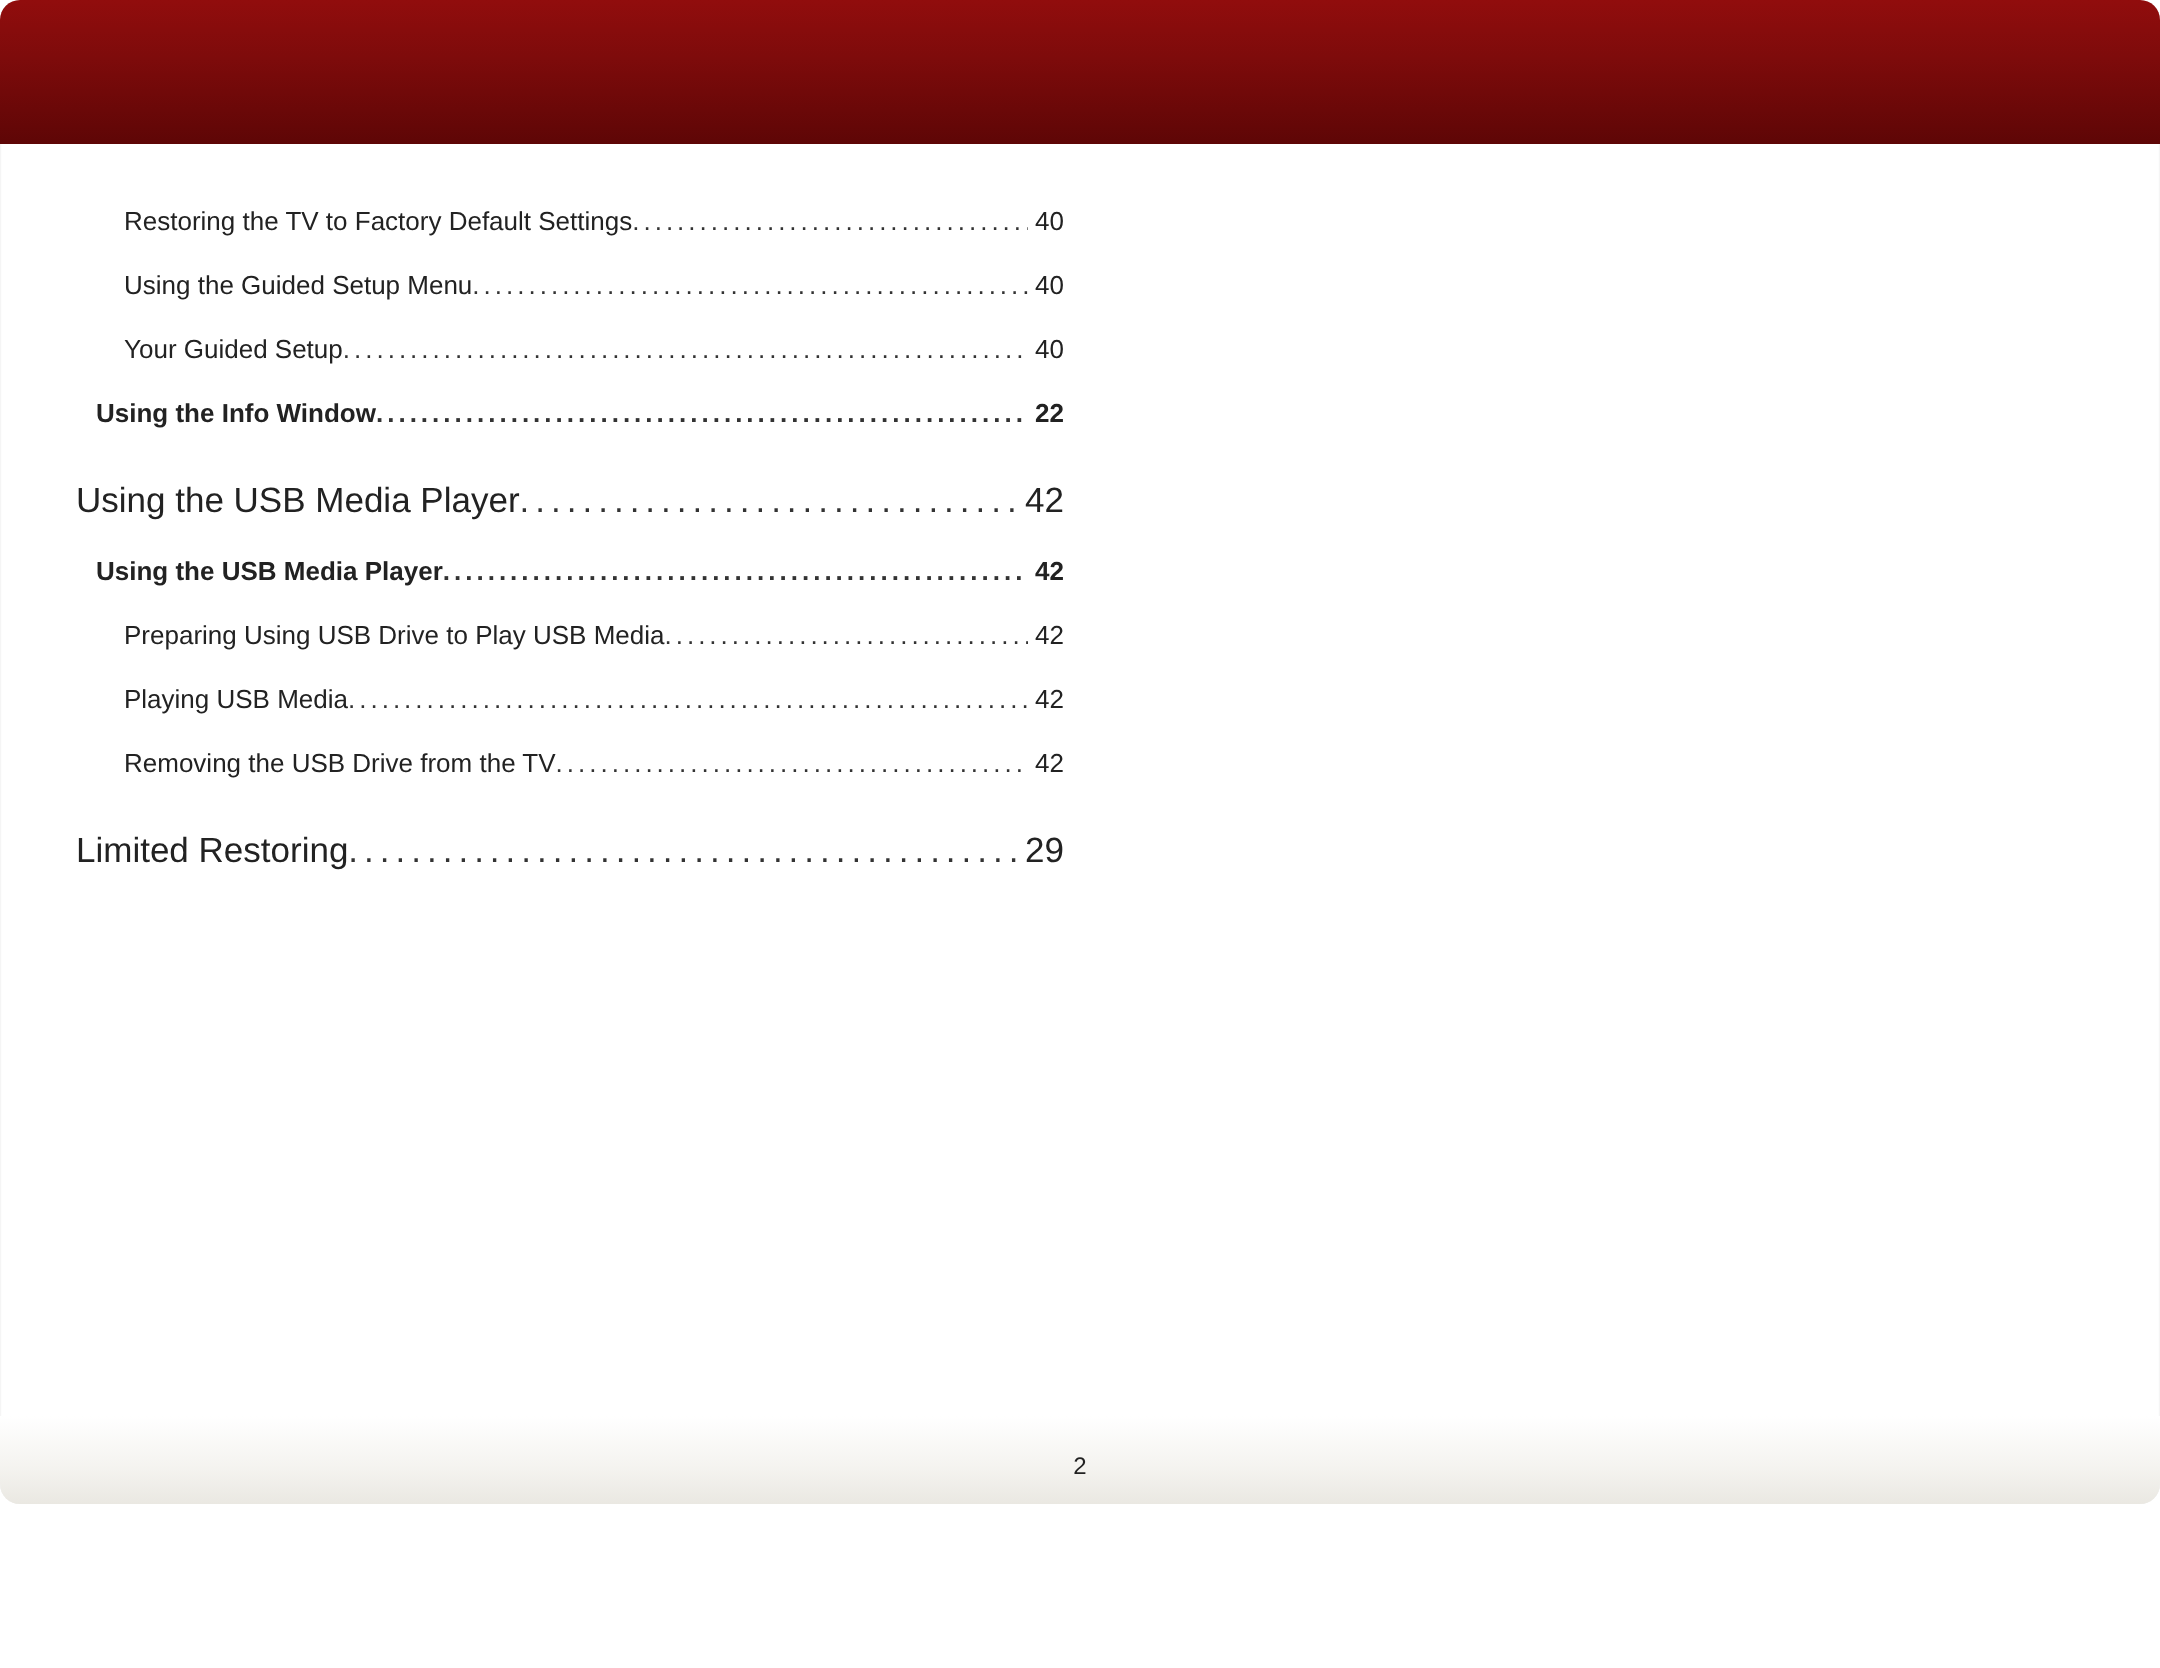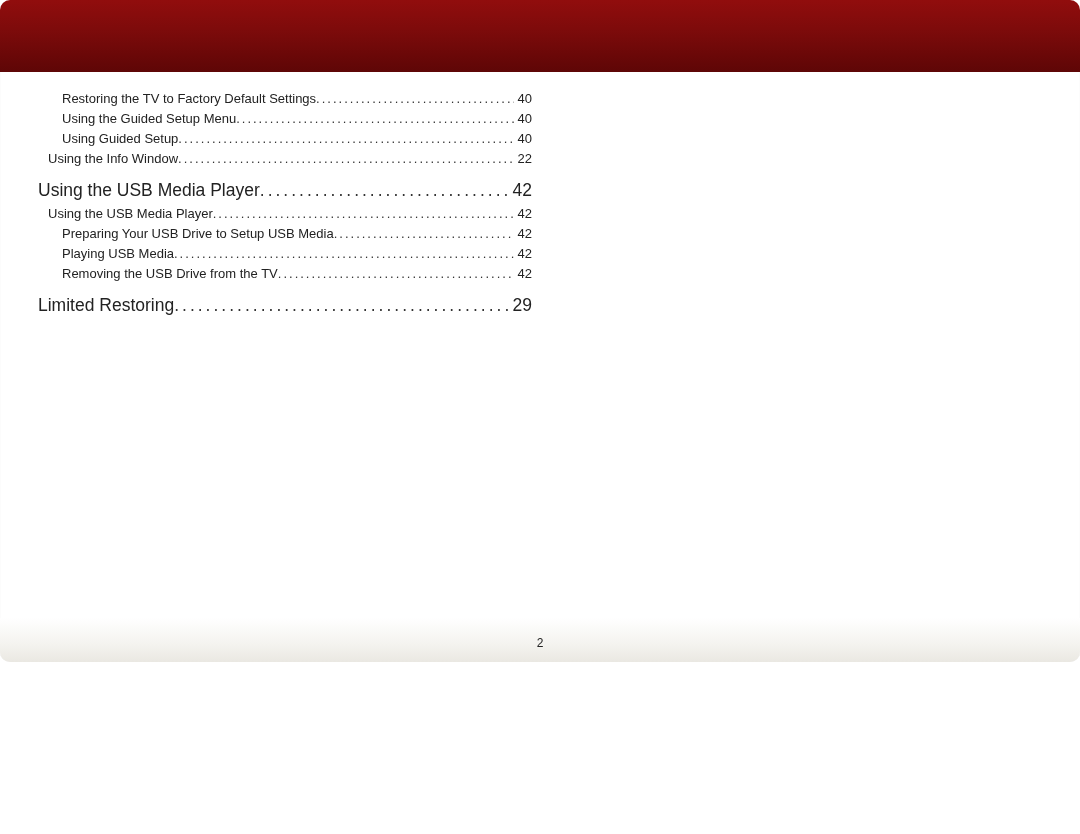--- a/index.html
+++ b/index.html
@@ -1,26 +1,26 @@
 <!DOCTYPE html>
 <html><head>
 <meta charset="utf-8">
 <style>
   html,body{margin:0;padding:0;width:1080px;height:834px;background:#fff;font-family:"Century Gothic","Futura",Arial,sans-serif;color:#222;}
-  .page{position:relative;width:1080px;height:662px;border-radius:10px;overflow:hidden;box-shadow:inset 0 0 1px rgba(0,0,0,0.15);}
+  .page{position:relative;width:1080px;height:752px;border-radius:10px;overflow:hidden;box-shadow:inset 0 0 1px rgba(0,0,0,0.15);}
   .top-band{position:absolute;top:0;left:0;right:0;height:72px;background:linear-gradient(to bottom,#910d0d 0%,#7e0b0b 40%,#5e0606 100%);}
   .content{position:absolute;top:86px;left:38px;width:494px;}
   .line{display:flex;align-items:baseline;white-space:nowrap;}
   .label{flex:0 0 auto;}
   .dots{flex:1 1 auto;overflow:hidden;letter-spacing:2px;color:#333;}
   .dots::after{content:"..........................................................................................................................";}
-  .pg{flex:0 0 auto;padding-left:4px;}
+  .pg{flex:0 0 auto;padding-left:4px;margin-top:12px;}
   .lvl1{font-size:17.5px;margin-top:14px;margin-bottom:2px;}
   .lvl1 .dots{letter-spacing:3px;}
-  .lvl2{font-size:13px;padding-left:10px;margin-top:5px;}
+  .lvl2{font-size:13px;padding-left:10px;margin-top:5px;font-weight:bold;}
   .lvl3{font-size:13px;padding-left:24px;margin-top:5px;}
   .footer{position:absolute;left:0;right:0;bottom:0;height:44px;background:linear-gradient(to bottom,#ffffff 0%,#f4f3ef 60%,#eae8e2 100%);}
   .page-number{position:absolute;left:0;right:0;bottom:12px;text-align:center;font-size:12px;color:#222;}
 </style>
 </head>
 <body>
 
 <div class="page">
   <div class="top-band"></div>
 
@@ -30,42 +30,42 @@
       <span class="label">Restoring the TV to Factory Default Settings</span>
       <span class="dots"></span>
       <span class="pg">40</span>
     </div>
     <div class="line lvl3">
       <span class="label">Using the Guided Setup Menu</span>
       <span class="dots"></span>
       <span class="pg">40</span>
     </div>
     <div class="line lvl3">
-      <span class="label">Using Guided Setup</span>
+      <span class="label">Your Guided Setup</span>
       <span class="dots"></span>
       <span class="pg">40</span>
     </div>
     <div class="line lvl2">
       <span class="label">Using the Info Window</span>
       <span class="dots"></span>
       <span class="pg">22</span>
     </div>
 
     <div class="line lvl1">
       <span class="label">Using the USB Media Player</span>
       <span class="dots"></span>
       <span class="pg">42</span>
     </div>
     <div class="line lvl2">
       <span class="label">Using the USB Media Player</span>
       <span class="dots"></span>
       <span class="pg">42</span>
     </div>
     <div class="line lvl3">
-      <span class="label">Preparing Your USB Drive to Setup USB Media</span>
+      <span class="label">Preparing Using USB Drive to Play USB Media</span>
       <span class="dots"></span>
       <span class="pg">42</span>
     </div>
     <div class="line lvl3">
       <span class="label">Playing USB Media</span>
       <span class="dots"></span>
       <span class="pg">42</span>
     </div>
     <div class="line lvl3">
       <span class="label">Removing the USB Drive from the TV</span>

